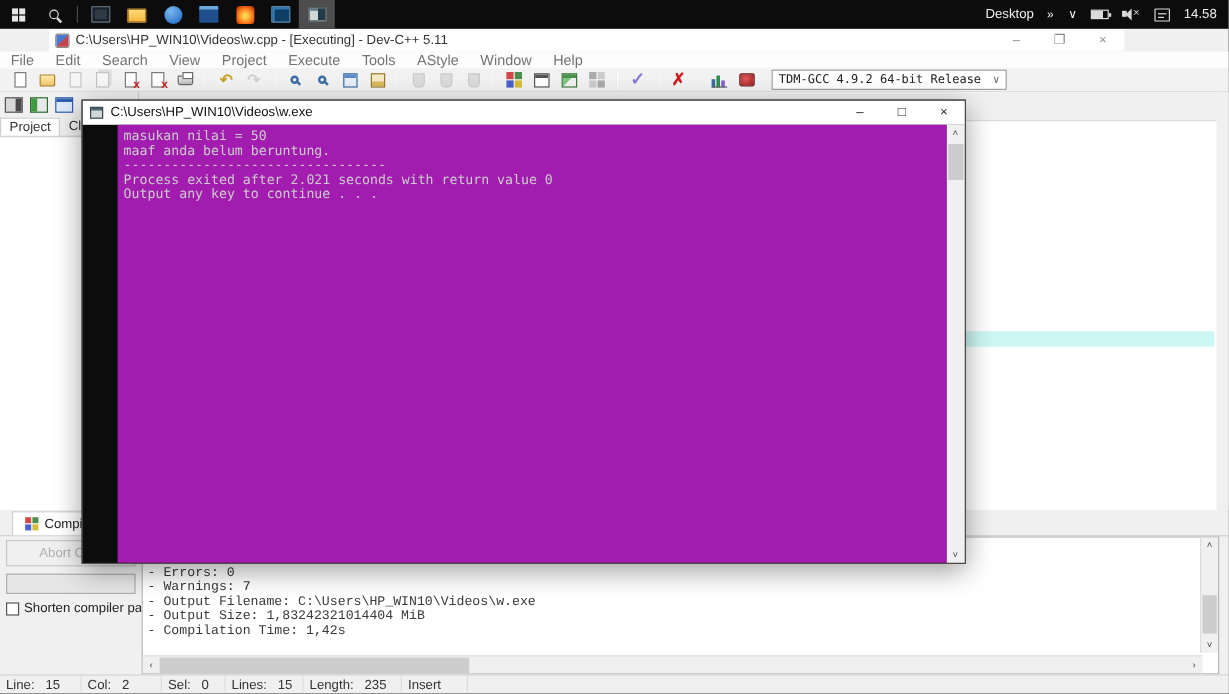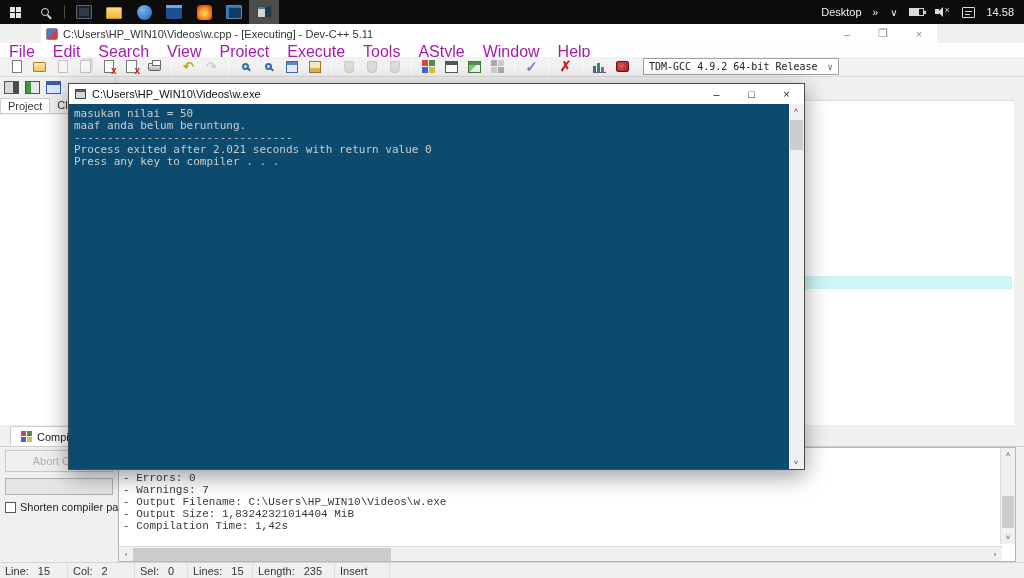--- a/index.html
+++ b/index.html
@@ -43,21 +43,21 @@
   .tb-time{font-size:11px;}
 
   
   .titlebar{position:absolute;left:0;top:24px;width:896px;height:19px;background:#ffffff;
     display:flex;align-items:center;font-size:11px;color:#333;padding-left:5px;margin-left:41px;}
   .app-ico{width:12px;height:12px;border-radius:2px;margin-right:5px;
     background:linear-gradient(135deg,#4a7bd4 45%,#c94444 55%);border:1px solid #888;}
   .title-controls{margin-left:auto;display:flex;align-items:center;color:#8a8a8a;}
   .tc-btn{width:36px;text-align:center;font-size:11px;}
   .menubar{position:absolute;left:0;top:43px;width:1024px;height:14px;background:#fdfdfd;
-    display:flex;font-size:16px;color:#a21caf;}
+    display:flex;align-items:center;font-size:12px;color:#737373;}
   .menu-item{padding:0 9px;}
   .toolbar{position:absolute;left:0;top:57px;width:1024px;height:20px;background:#f2f2f2;
     border-bottom:1px solid #d9d9d9;display:flex;align-items:center;padding-left:6px;gap:2px;}
   .tbtn{width:21px;height:18px;display:flex;align-items:center;justify-content:center;flex:0 0 auto;}
   .tbtn.disabled{opacity:.38;filter:grayscale(60%);}
   .tsep{width:1px;height:16px;background:#cfcfcf;border-right:1px solid #fff;margin:0 4px;flex:0 0 auto;}
   .i-page{width:10px;height:13px;background:#fff;border:1px solid #7a7a7a;}
   .i-pages{width:11px;height:13px;background:#fff;border:1px solid #7a7a7a;box-shadow:2px -2px 0 -0px #bdbdbd;}
   .i-page.red,.i-pages.red{box-shadow:none;position:relative;}
   .xmark{position:absolute;right:-4px;bottom:-4px;color:#cc2222;font-size:10px;font-weight:bold;line-height:10px;}
@@ -401,21 +401,21 @@
   <div class="console-win">
     <div class="cw-titlebar">
       <span class="cw-ico"></span>
       <span>C:\Users\HP_WIN10\Videos\w.exe</span>
       <span class="cw-controls">
         <span class="cw-btn">–</span>
         <span class="cw-btn">□</span>
         <span class="cw-btn">×</span>
       </span>
     </div>
-    <div class="cw-body" style="background: #0c4a6e; color: rgb(204, 204, 204);"><div>masukan nilai = 50</div><div>maaf anda belum beruntung.</div><div>---------------------------------</div><div>Process exited after 2.021 seconds with return value 0</div><div>Press any key to compiler . . .</div></div>
+    <div class="cw-body" style="background: #a21caf; color: rgb(204, 204, 204); margin-left: 29px;"><div>masukan nilai = 50</div><div>maaf anda belum beruntung.</div><div>---------------------------------</div><div>Process exited after 2.021 seconds with return value 0</div><div>Output any key to continue . . .</div></div>
     <div class="cw-vscroll">
       <div class="sc-up">˄</div>
       <div class="cw-thumb"></div>
       <div class="sc-down">˅</div>
     </div>
   </div>
 
 </div>
 
 </body></html>

